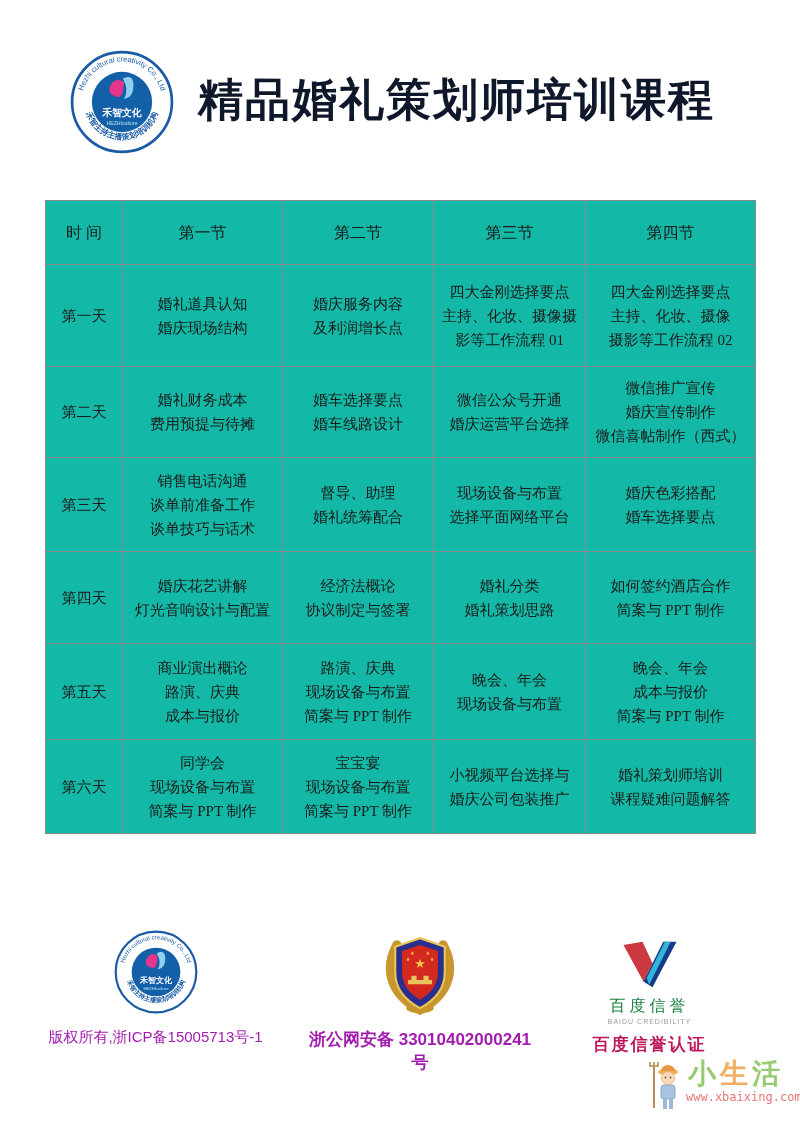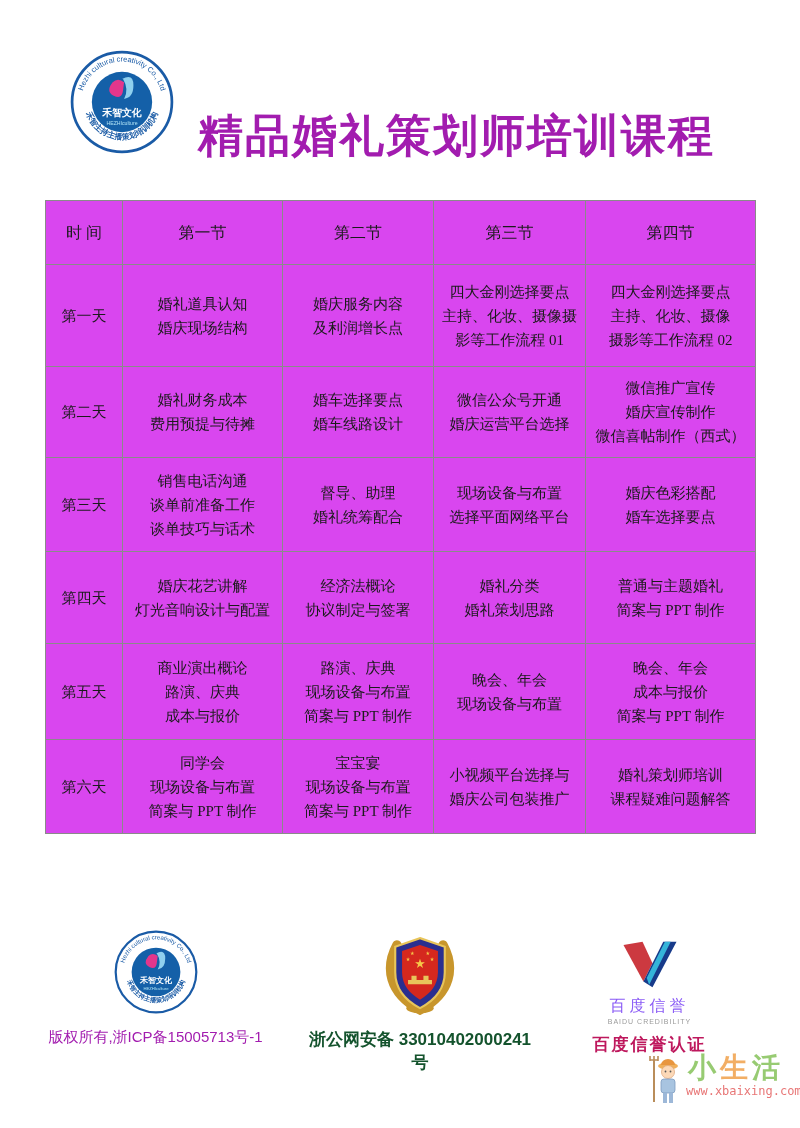--- a/index.html
+++ b/index.html
@@ -3,52 +3,52 @@
 <meta charset="utf-8">
 <style>
   html,body{margin:0;padding:0;background:#fff;}
   .page{position:relative;width:800px;height:1128px;background:#ffffff;overflow:hidden;
         font-family:"Liberation Serif",serif;color:#111;}
 
   
   .hdr-logo{position:absolute;left:70px;top:50px;width:104px;height:104px;}
   .page-title{position:absolute;left:198px;top:70px;width:560px;white-space:nowrap;
         font-family:"DejaVu Sans",sans-serif;font-weight:bold;font-size:45px;
-        letter-spacing:2px;color:#a21caf;margin-top:36px;}
+        letter-spacing:2px;color:#0f172a;}
 
   
   table.sched{position:absolute;left:45px;top:200px;width:710px;border-collapse:collapse;
-        table-layout:fixed;background:#d946ef;}
+        table-layout:fixed;background:#14b8a6;}
   table.sched th,table.sched td{border:1px solid #8a8a8a;text-align:center;vertical-align:middle;
         white-space:pre-line;font-weight:normal;font-size:15px;line-height:1.6;color:#1b1b1b;
         padding:2px 3px;font-family:"Liberation Serif",serif;}
   table.sched th{font-size:16px;}
   tr.rh{height:64px;} tr.r1{height:102px;} tr.r2{height:91px;} tr.r3{height:94px;}
   tr.r4{height:92px;} tr.r5{height:96px;} tr.r6{height:94px;}
   col.c0{width:77px;} col.c1{width:160px;} col.c2{width:151px;} col.c3{width:152px;} col.c4{width:170px;}
 
   
   .foot-left{position:absolute;left:48px;top:930px;width:215px;text-align:center;}
   .foot-left .logo-sm{width:84px;height:84px;display:inline-block;}
   .copyright{margin-top:10px;font-family:"Liberation Sans",sans-serif;font-size:15px;color:#a21caf;}
 
   .foot-mid{position:absolute;left:302px;top:933px;width:236px;text-align:center;}
   .police-badge{width:82px;height:82px;display:inline-block;}
   .police-text{margin-top:9px;font-family:"Liberation Sans",sans-serif;font-weight:bold;
-        font-size:17px;color:#14532d;}
+        font-size:17px;color:#a21caf;}
 
   .foot-right{position:absolute;left:552px;top:938px;width:195px;text-align:center;}
   .baidu-v{width:58px;height:52px;display:inline-block;}
-  .baidu-cn{font-family:"Liberation Sans",sans-serif;font-size:16px;color:#8b5cf6;letter-spacing:4px;margin-top:2px;}
+  .baidu-cn{font-family:"Liberation Sans",sans-serif;font-size:16px;color:#15803d;letter-spacing:4px;margin-top:2px;}
   .baidu-en{font-family:"Liberation Sans",sans-serif;font-size:7px;color:#9a9a9a;letter-spacing:1px;margin-top:1px;}
   .baidu-cert{font-family:"Liberation Sans",sans-serif;font-weight:bold;font-size:17px;color:#be185d;
         letter-spacing:2px;margin-top:8px;}
 
   
-  .wm{position:absolute;right:4px;bottom:20px;width:148px;height:54px;}
+  .wm{position:absolute;right:4px;bottom:14px;width:148px;height:54px;}
   .wm .figure{position:absolute;left:0;bottom:2px;width:36px;height:52px;}
   .wm .wm-name{position:absolute;left:40px;top:0;font-family:"DejaVu Sans",sans-serif;
         font-weight:bold;font-size:28px;line-height:1;letter-spacing:4px;opacity:.85;}
   .wm .ch-g{color:#86c25a;} .wm .ch-o{color:#f0a04a;}
   .wm .wm-url{position:absolute;left:38px;top:30px;font-family:"DejaVu Sans Mono",monospace;
         font-size:12px;color:#e87676;}
 </style>
 </head>
 <body>
 
@@ -127,21 +127,21 @@
 婚车选择要点</td>
     </tr>
     <tr class="r4">
       <td>第四天</td>
       <td>婚庆花艺讲解
 灯光音响设计与配置</td>
       <td>经济法概论
 协议制定与签署</td>
       <td>婚礼分类
 婚礼策划思路</td>
-      <td>普通与主题婚礼
+      <td>如何签约酒店合作
 简案与 PPT 制作</td>
     </tr>
     <tr class="r5">
       <td>第五天</td>
       <td>商业演出概论
 路演、庆典
 成本与报价</td>
       <td>路演、庆典
 现场设备与布置
 简案与 PPT 制作</td>

